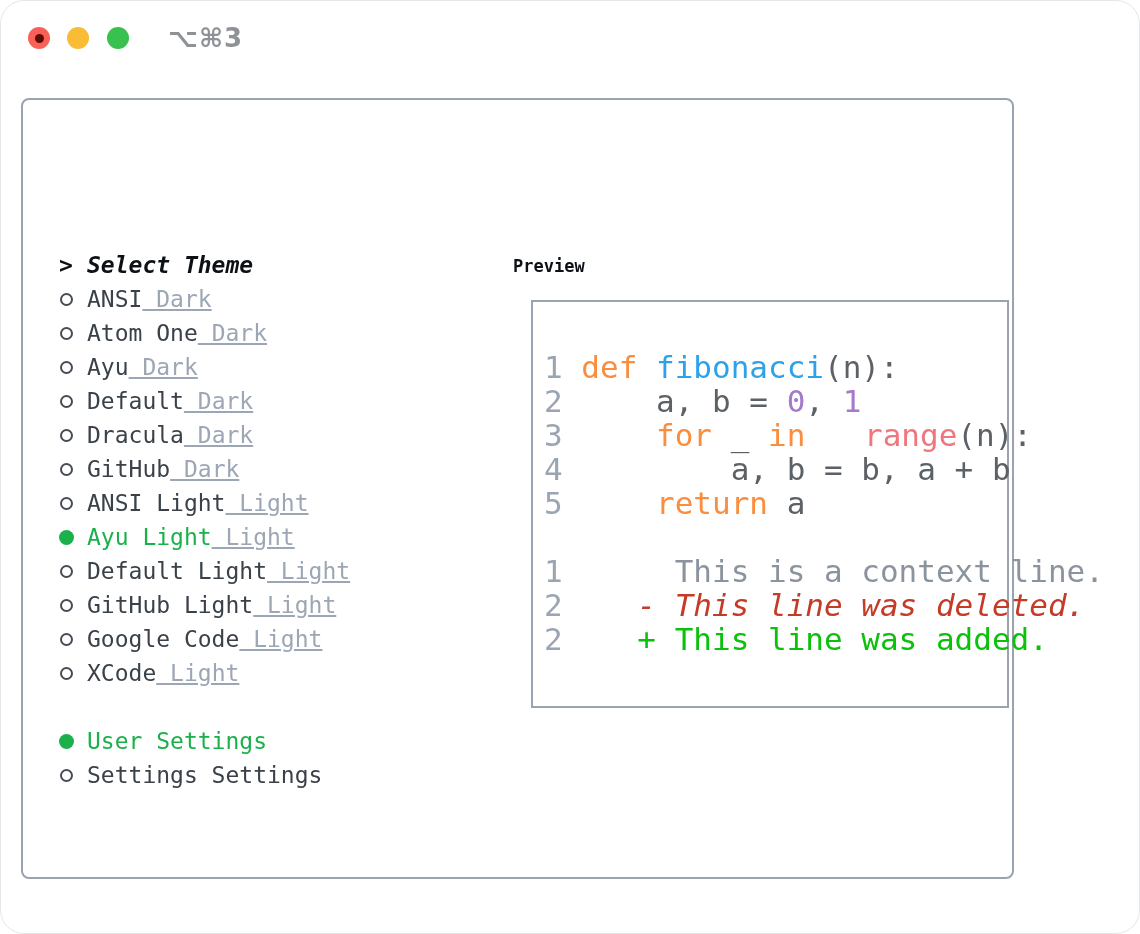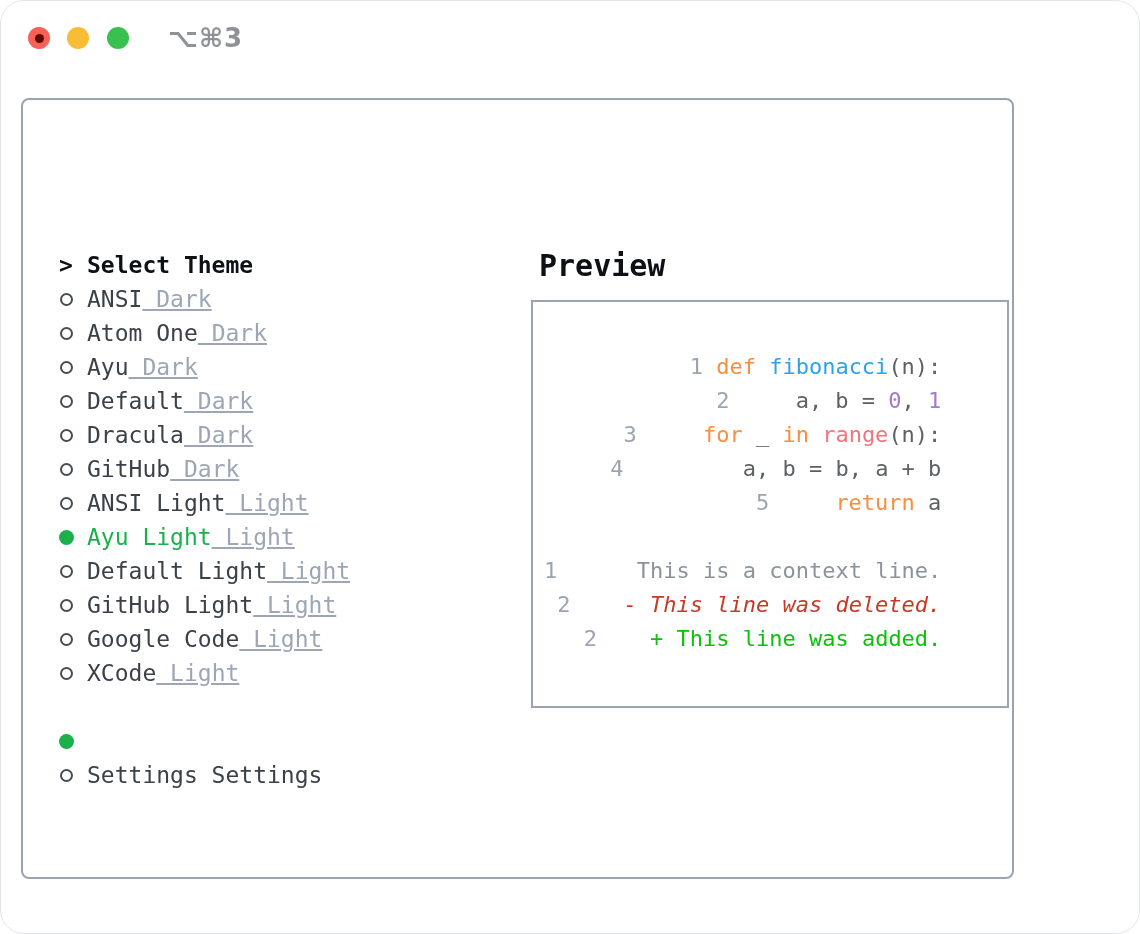--- a/index.html
+++ b/index.html
@@ -22,56 +22,56 @@
   .list,.apply,.hints{position:absolute;font-size:23px;line-height:34px;white-space:pre;}
   .list{left:36px;top:148px;}
   .apply{left:36px;top:624px;}
   .hints{left:36px;top:760px;color:var(--muted);}
   .row{display:flex;align-items:center;height:34px;}
   .marker{width:28px;flex:0 0 28px;display:flex;align-items:center;}
   .marker.caret{display:block;font-weight:700;color:var(--header-black);}
   .ring{width:13px;height:13px;border:2px solid var(--ring-gray);border-radius:50%;box-sizing:border-box;margin-left:1px;}
   .ring.sel{border:none;width:15px;height:15px;background:var(--selected-green);margin-left:0;}
   .lab{color:var(--text-primary);}
-  .row.header .lab{color:var(--header-black);font-weight:700;}
+  .row.header .lab{color:var(--header-black);font-weight:700;font-style:italic;}
   .row.selected .lab{color:var(--selected-green);}
   .suf{color:var(--muted);text-decoration:underline;}
   .hint-line{height:34px;}
 
   
-  .preview-title{position:absolute;left:516px;top:149px;font-size:30px;line-height:34px;font-weight:700;color:var(--header-black);}
+  .preview-title{position:absolute;left:490px;top:149px;font-size:17px;line-height:34px;font-weight:700;color:var(--header-black);}
   .preview-box{position:absolute;left:508px;top:200px;width:478px;height:408px;border:2px solid var(--border-gray);box-sizing:border-box;}
-  .code{position:absolute;left:11px;top:48px;font-size:22px;line-height:34px;white-space:pre;text-align:right;}
+  .code{position:absolute;left:11px;top:48px;font-size:31px;line-height:34px;white-space:pre;}
   .code-line{height:34px;}
   .tok-gutter{color:var(--gutter);}
   .tok-fg{color:var(--code-fg);}
   .tok-keyword{color:var(--keyword);}
   .tok-function{color:var(--function);}
-  .tok-builtin{color:var(--builtin);}
+  .tok-builtin{color:var(--builtin);margin-left:40px;}
   .tok-number{color:var(--number);}
   .tok-context{color:var(--context);}
   .tok-deleted{color:var(--deleted);font-style:italic;}
   .tok-added{color:var(--added);}
 </style>
 </head>
 <body>
 
 <div class="window">
   <div class="titlebar">
     <span class="dot red">
         <span class="dot-inner"></span>
       </span>
     <span class="dot yellow"></span>
     <span class="dot green"></span>
     <span class="title">⌥⌘3</span>
   </div>
 
   <div class="main-box">
     <div class="list" id="theme-list"><div class="row header"><span class="marker caret">&gt;</span><span class="lab">Select Theme</span></div><div class="row"><span class="marker"><span class="ring"></span></span><span class="lab">ANSI</span><span class="suf"> Dark</span></div><div class="row"><span class="marker"><span class="ring"></span></span><span class="lab">Atom One</span><span class="suf"> Dark</span></div><div class="row"><span class="marker"><span class="ring"></span></span><span class="lab">Ayu</span><span class="suf"> Dark</span></div><div class="row"><span class="marker"><span class="ring"></span></span><span class="lab">Default</span><span class="suf"> Dark</span></div><div class="row"><span class="marker"><span class="ring"></span></span><span class="lab">Dracula</span><span class="suf"> Dark</span></div><div class="row"><span class="marker"><span class="ring"></span></span><span class="lab">GitHub</span><span class="suf"> Dark</span></div><div class="row"><span class="marker"><span class="ring"></span></span><span class="lab">ANSI Light</span><span class="suf"> Light</span></div><div class="row selected"><span class="marker"><span class="ring sel"></span></span><span class="lab">Ayu Light</span><span class="suf"> Light</span></div><div class="row"><span class="marker"><span class="ring"></span></span><span class="lab">Default Light</span><span class="suf"> Light</span></div><div class="row"><span class="marker"><span class="ring"></span></span><span class="lab">GitHub Light</span><span class="suf"> Light</span></div><div class="row"><span class="marker"><span class="ring"></span></span><span class="lab">Google Code</span><span class="suf"> Light</span></div><div class="row"><span class="marker"><span class="ring"></span></span><span class="lab">XCode</span><span class="suf"> Light</span></div></div>
-    <div class="apply" id="apply-list"><div class="row selected"><span class="marker"><span class="ring sel"></span></span></div><div class="row"><span class="marker"><span class="ring"></span></span><span class="lab">Settings Settings</span></div></div>
+    <div class="apply" id="apply-list"><div class="row selected"><span class="marker"><span class="ring sel"></span></span><span class="lab">User Settings</span></div><div class="row"><span class="marker"><span class="ring"></span></span><span class="lab">Settings Settings</span></div></div>
     <div class="hints">
       <div class="hint-line">(Use Enter to select, Tab to</div>
       
     </div>
     <div class="preview-title">Preview</div>
     <div class="preview-box">
       <div class="code" id="code"><div class="code-line"><span class="tok-gutter">1 </span><span class="tok-keyword">def</span><span class="tok-fg"> </span><span class="tok-function">fibonacci</span><span class="tok-fg">(n):</span></div><div class="code-line"><span class="tok-gutter">2 </span><span class="tok-fg">    a, b = </span><span class="tok-number">0</span><span class="tok-fg">, </span><span class="tok-number">1</span></div><div class="code-line"><span class="tok-gutter">3 </span><span class="tok-fg">    </span><span class="tok-keyword">for</span><span class="tok-fg"> _ </span><span class="tok-keyword">in</span><span class="tok-fg"> </span><span class="tok-builtin">range</span><span class="tok-fg">(n):</span></div><div class="code-line"><span class="tok-gutter">4 </span><span class="tok-fg">        a, b = b, a + b</span></div><div class="code-line"><span class="tok-gutter">5 </span><span class="tok-fg">    </span><span class="tok-keyword">return</span><span class="tok-fg"> a</span></div><div class="code-line"></div><div class="code-line"><span class="tok-gutter">1</span><span class="tok-context">      This is a context line.</span></div><div class="code-line"><span class="tok-gutter">2</span><span class="tok-deleted">    - This line was deleted.</span></div><div class="code-line"><span class="tok-gutter">2</span><span class="tok-added">    + This line was added.</span></div></div>
     </div>
   </div>
 </div>

